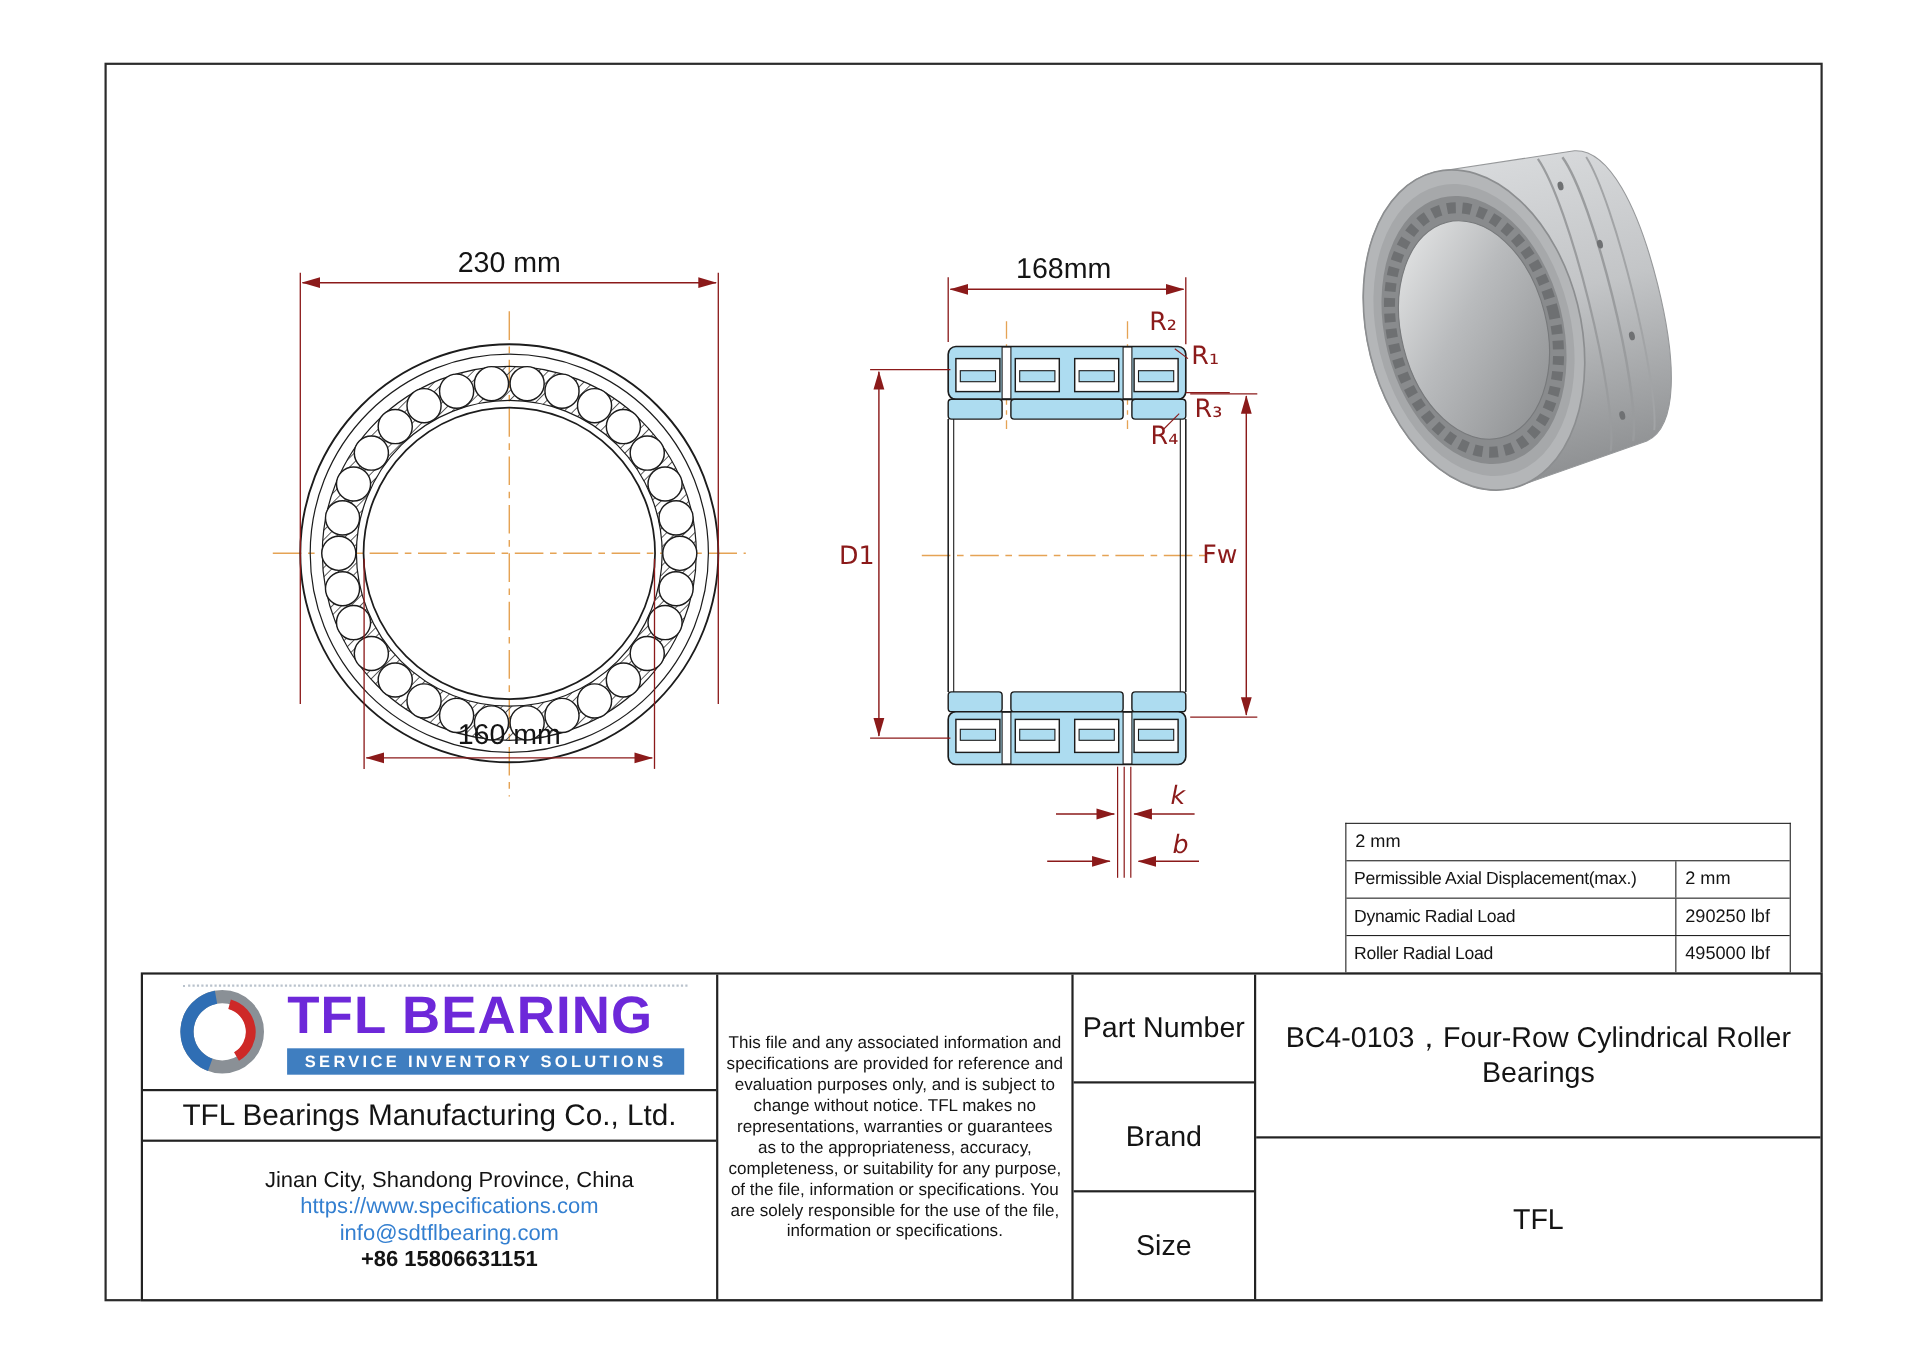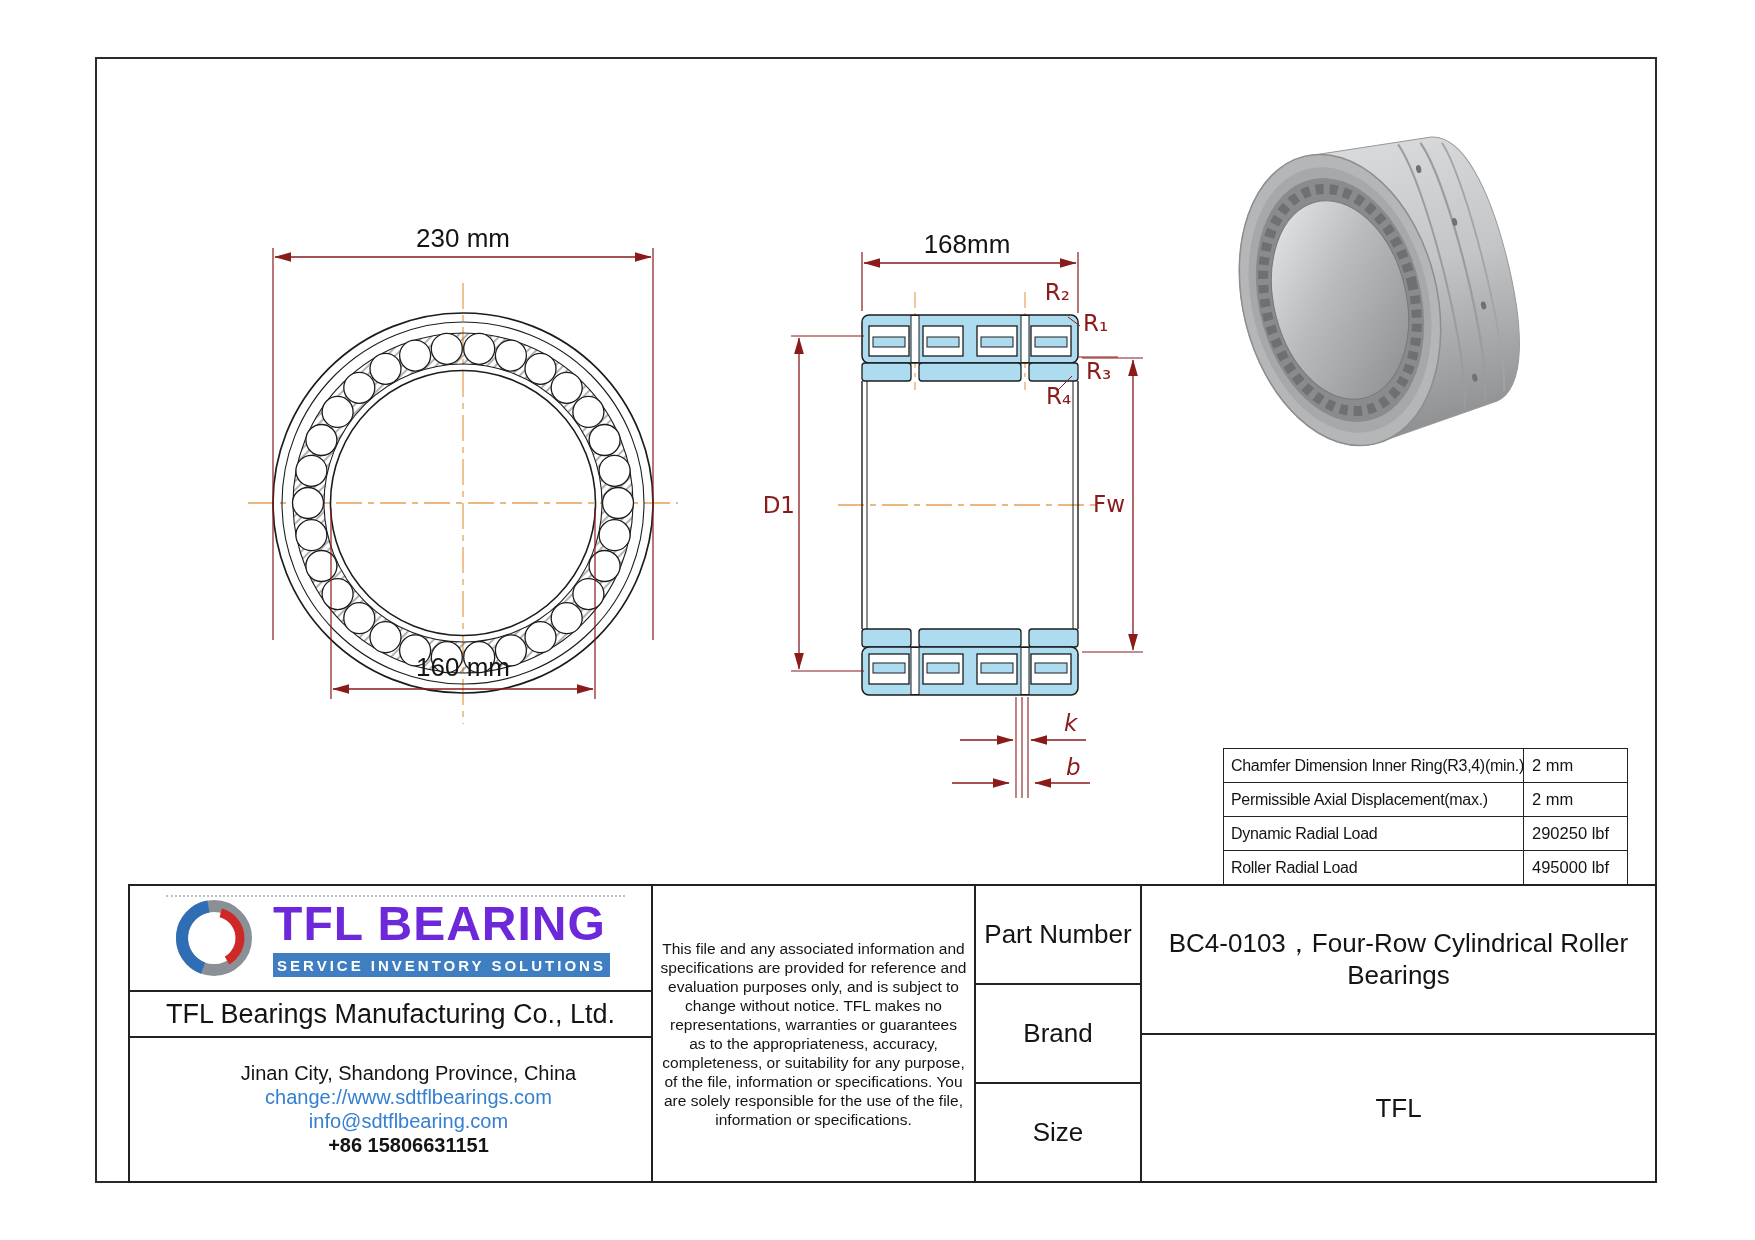--- a/index.html
+++ b/index.html
@@ -20,21 +20,21 @@
   
   .tblock{position:absolute;left:128px;top:884px;width:1529px;height:299px;background:#fff;
           border:2px solid #222;box-sizing:border-box;display:flex;}
   .col-logo{width:523px;border-right:2px solid #222;display:flex;flex-direction:column;box-sizing:border-box;}
   .logo-cell{height:104px;border-bottom:2px solid #222;display:flex;align-items:center;
              justify-content:center;gap:16px;position:relative;}
   .logo-dots{position:absolute;top:9px;left:36px;right:26px;border-top:2px dotted #b9c2cc;}
   .logo-text{display:flex;flex-direction:column;}
   .logo-brand{font-size:48px;font-weight:bold;color:#6d28d9;letter-spacing:1px;line-height:1;}
   .logo-bar{margin-top:5px;background:#3F7EC0;color:#fff;font-size:15px;font-weight:bold;
-            letter-spacing:3px;text-align:center;padding:4px 4px 3px;}
+            letter-spacing:3px;text-align:center;padding:4px 16px 3px;}
   .name-cell{height:44px;border-bottom:2px solid #222;display:flex;align-items:center;
              justify-content:center;font-size:27px;}
   .addr-cell{flex:1;display:flex;flex-direction:column;align-items:center;justify-content:center;
              font-size:20px;line-height:23px;gap:1px;margin-left:36px;}
   .link{color:#337FD0;text-decoration:none;}
   .phone{font-weight:bold;}
   .col-disc{width:323px;border-right:2px solid #222;display:flex;align-items:center;
             justify-content:center;padding:0 7px;box-sizing:border-box;text-align:center;
             font-size:15.5px;line-height:19px;}
   .col-flabel{width:166px;border-right:2px solid #222;display:flex;flex-direction:column;box-sizing:border-box;}
@@ -233,21 +233,20 @@
       <ellipse cx="1340" cy="300" rx="97" ry="148" fill="#b4b6b8" stroke="#8c8e90" stroke-width="1.5"></ellipse>
       <ellipse cx="1340" cy="300" rx="88" ry="135" fill="#a6a8aa"></ellipse>
       <ellipse cx="1340" cy="300" rx="81" ry="124" fill="#898b8d"></ellipse>
       <ellipse cx="1340" cy="300" rx="74" ry="113" fill="none" stroke="#6e7072" stroke-width="10" stroke-dasharray="8 6"></ellipse>
       <ellipse cx="1340" cy="300" rx="66" ry="101" fill="url(#gBore)" stroke="#77797b" stroke-width="1"></ellipse>
     </g>
   </svg>
 
   <div class="spec">
     <div class="spec-row">
-      <div class="spec-label">Chamfer Dimension Inner Ring(R3,4)(min.)</div>
       <div class="spec-value">2 mm</div>
     </div>
     <div class="spec-row">
       <div class="spec-label">Permissible Axial Displacement(max.)</div>
       <div class="spec-value">2 mm</div>
     </div>
     <div class="spec-row">
       <div class="spec-label">Dynamic Radial Load</div>
       <div class="spec-value">290250 lbf</div>
     </div>
@@ -268,21 +267,21 @@
           <circle cx="43" cy="43" r="21" fill="#ffffff"></circle>
         </svg>
         <div class="logo-text">
           <div class="logo-brand">TFL BEARING</div>
           <div class="logo-bar">SERVICE INVENTORY SOLUTIONS</div>
         </div>
       </div>
       <div class="name-cell">TFL Bearings Manufacturing Co., Ltd.</div>
       <div class="addr-cell">
         <div>Jinan City, Shandong Province, China</div>
-        <div class="link">change://www.sdtflbearings.com</div>
+        <div class="link">https://www.specifications.com</div>
         <div class="link">info@sdtflbearing.com</div>
         <div class="phone">+86 15806631151</div>
       </div>
     </div>
 
     <div class="col-disc">This file and any associated information and specifications are provided for reference and evaluation purposes only, and is subject to change without notice. TFL makes no representations, warranties or guarantees as to the appropriateness, accuracy, completeness, or suitability for any purpose, of the file, information or specifications.  You are solely responsible for the use of the file, information or specifications.</div>
 
     <div class="col-flabel">
       <div class="frow flabel">Part Number</div>
       <div class="frow flabel">Brand</div>

